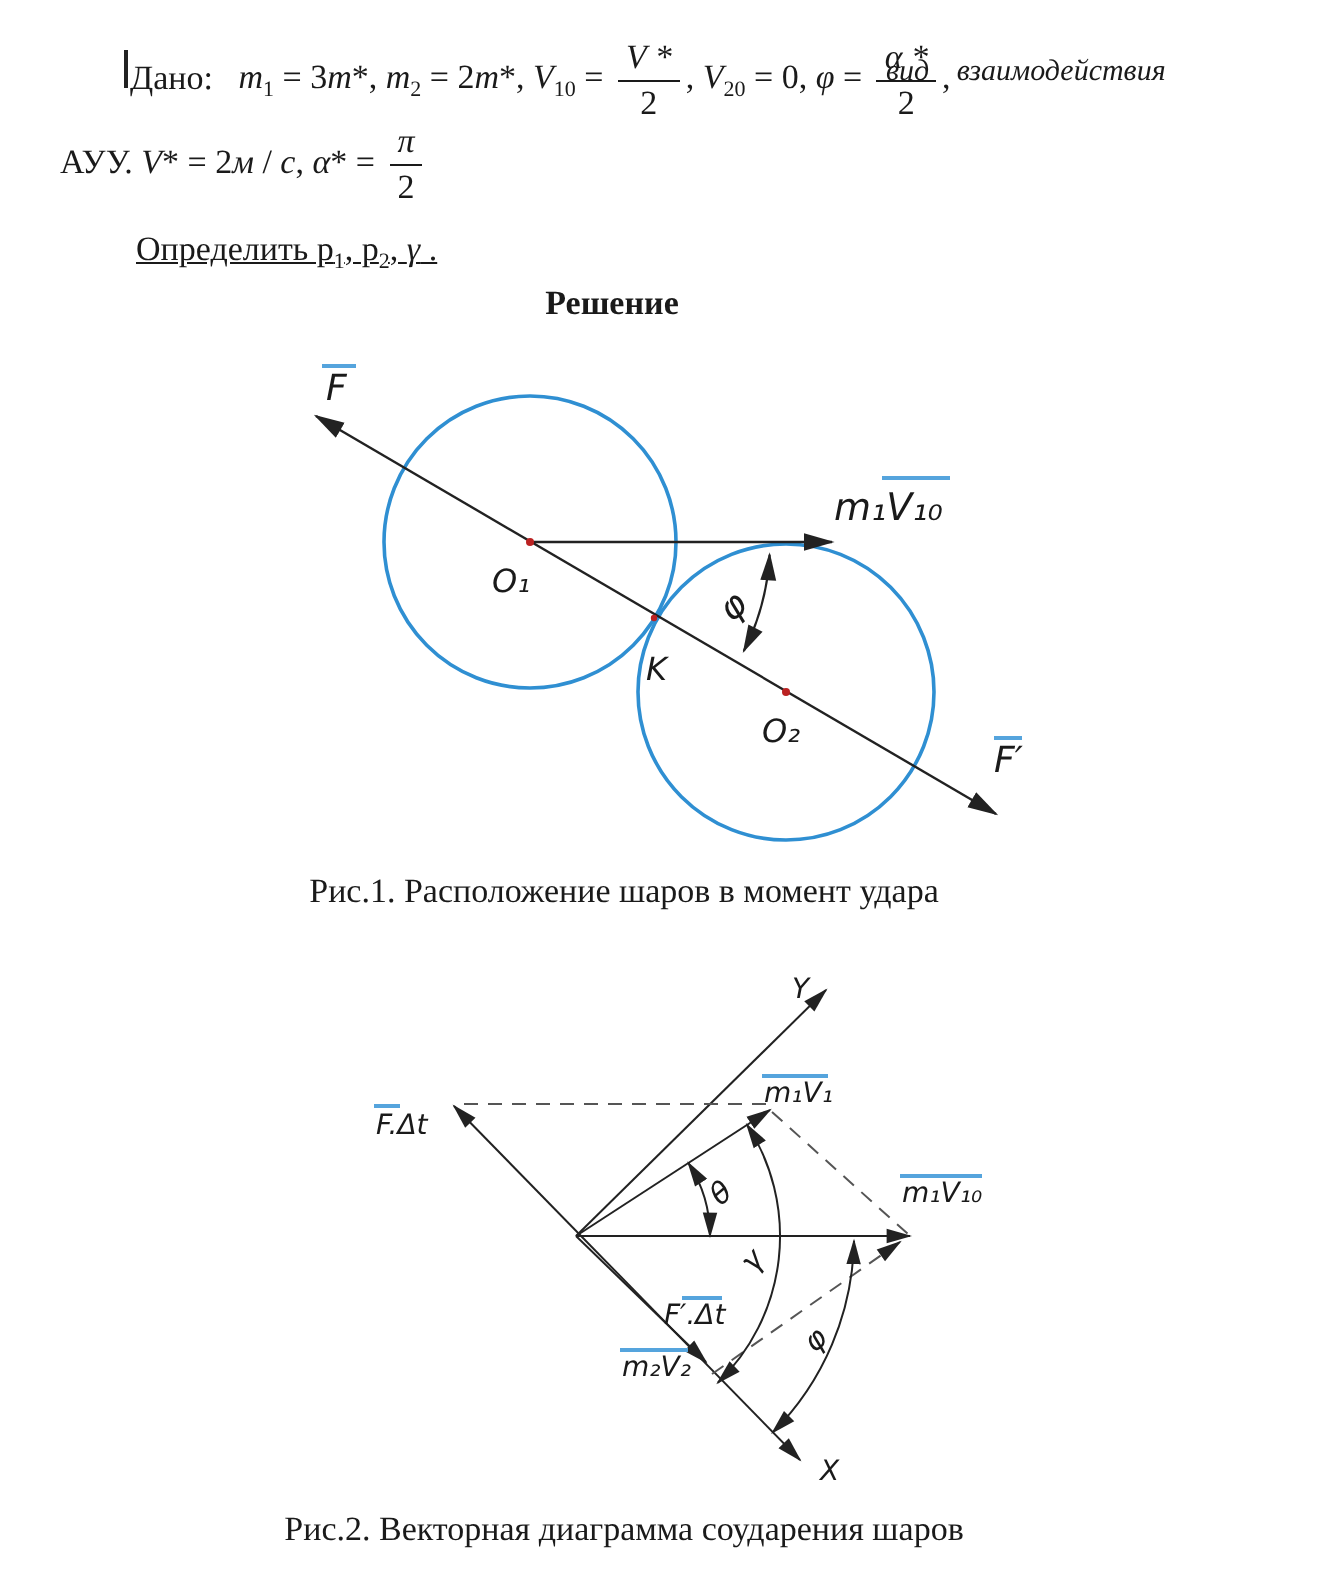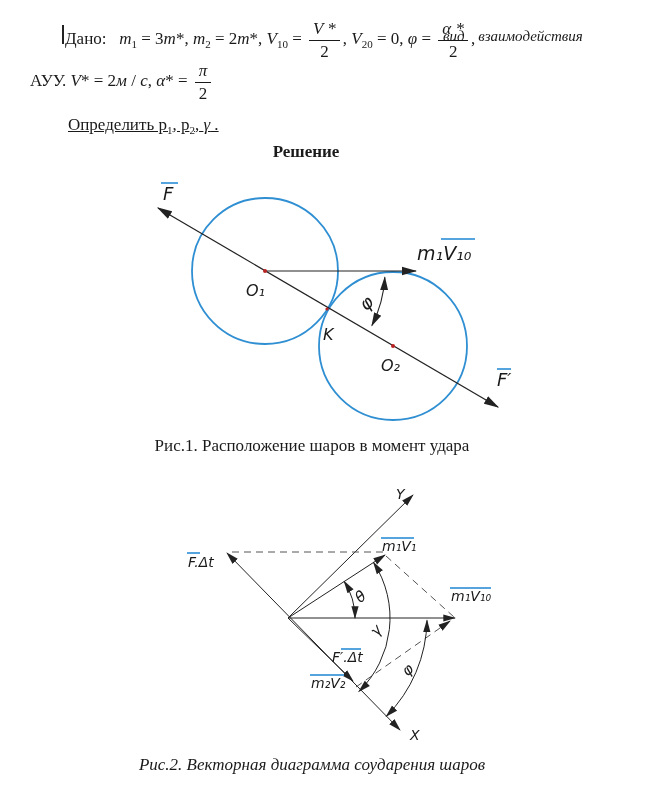--- a/index.html
+++ b/index.html
@@ -15,21 +15,21 @@
   .mathline .frac .fn{display:block;border-bottom:1px solid #1a1a1a;padding:0 4px 2px;font-style:italic;}
   .mathline .frac .fd{display:block;padding-top:2px;}
   #line1{left:65px;top:20px;}
   #line1-tail{left:443px;top:28px;font-size:15px;word-spacing:10px;font-style:italic;}
   #caret{left:62px;top:25px;width:1.5px;height:19px;background:#222;}
   #line2{left:30px;top:62px;}
   #line3{left:68px;top:115px;text-decoration:underline;}
   #heading{left:0;top:142px;width:612px;text-align:center;font-weight:bold;font-size:17px;}
   .caption{left:0;width:588px;text-align:center;font-size:17px;margin-left:18px;}
   #cap1{top:436px;}
-  #cap2{top:755px;font-style:italic;}
+  #cap2{top:755px;}
   svg{position:absolute;left:0;top:0;}
   .figtext{font-family:"DejaVu Sans", sans-serif;font-style:italic;fill:#1a1a1a;}
 </style>
 </head>
 <body>
 
 <div id="caret" class="abs"></div>
 
 <div id="line1" class="abs mathline"><span>Дано:</span><span>   </span><span><span class="mit">m</span><span class="msub">1</span><span> = 3</span><span class="mit">m</span><span>*, </span><span class="mit">m</span><span class="msub">2</span><span> = 2</span><span class="mit">m</span><span>*, </span><span class="mit">V</span><span class="msub">10</span><span> = </span><span class="frac"><span class="fn">V *</span><span class="fd">2</span></span><span>, </span><span class="mit">V</span><span class="msub">20</span><span> = 0, </span><span class="mit">φ</span><span> = </span><span class="frac"><span class="fn">α *</span><span class="fd">2</span></span><span>, </span></span></div>
 <div id="line1-tail" class="abs">вид взаимодействия</div>

